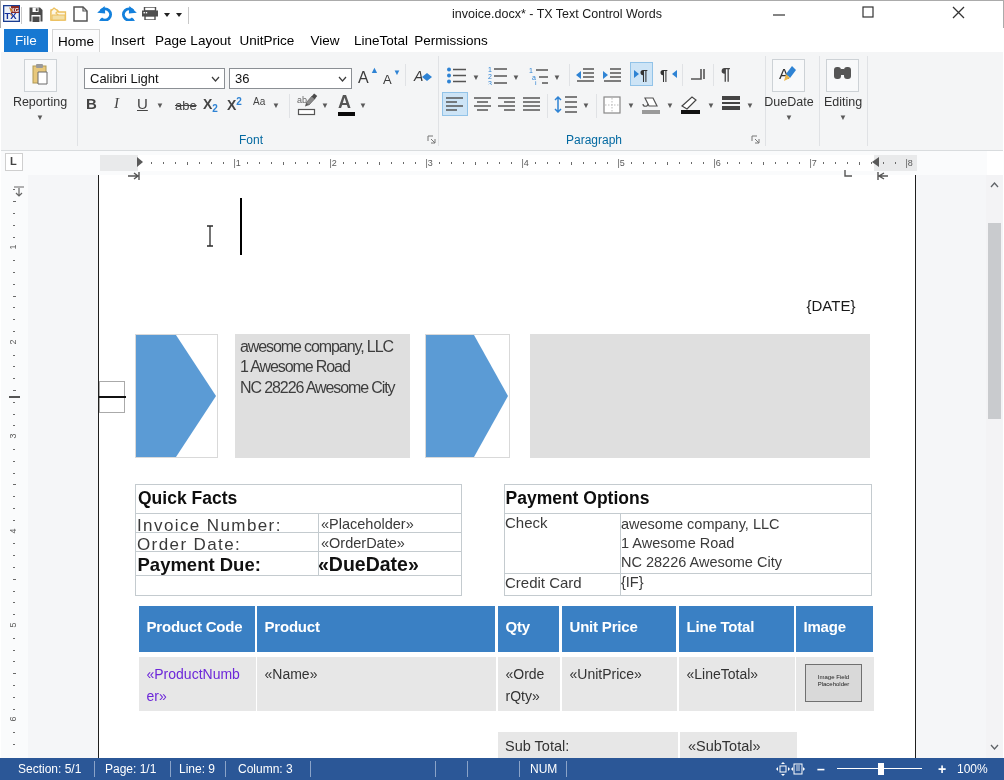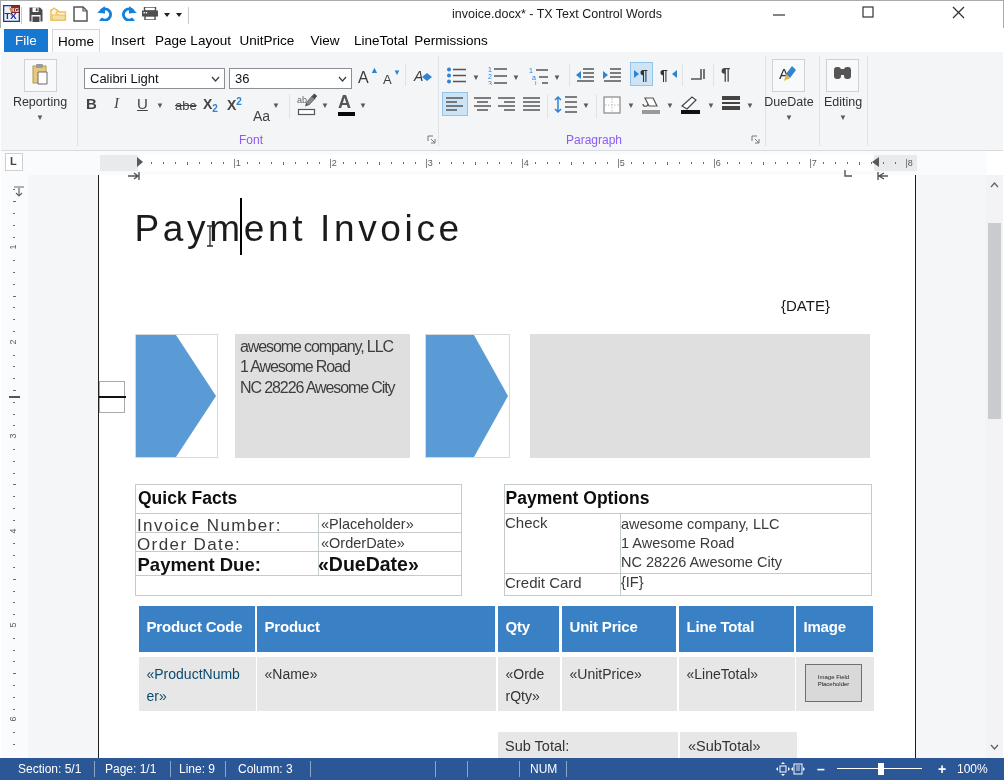--- a/index.html
+++ b/index.html
@@ -11,21 +11,21 @@
 #title-text { position:absolute; left:54px; top:6px; width:1004px; text-align:center; font-size:12.5px; color:#1a1a1a; }
 .qsep { position:absolute; top:6px; width:1px; height:17px; background:#c8c8c8; }
 
 #tabrow { position:absolute; left:1px; top:28px; width:1002px; height:24px; background:#fff; }
 .tab { position:absolute; top:1px; height:23px; line-height:23px; font-size:13.5px; color:#000; text-align:center; }
 #tab-file { left:3px; width:44px; background:#1778d2; color:#fff; }
 #tab-home { left:51px; width:48px; background:#fcfcfd; border:1px solid #d5d5d5; border-bottom:none; height:24px; }
 
 #ribbon { position:absolute; left:1px; top:52px; width:1002px; height:99px; background:#f4f5f6; border-bottom:1px solid #d9dcde; }
 .gsep { position:absolute; top:4px; width:1px; height:90px; background:#e0e2e5; }
-.glabel { position:absolute; top:81px; font-size:12px; color:#8b5cf6; width:120px; text-align:center; }
+.glabel { position:absolute; top:81px; font-size:12px; color:#0369a1; width:120px; text-align:center; }
 .combo { position:absolute; background:#fff; border:1px solid #8b8f94; font-size:13px; color:#111; }
 .combo .chev { position:absolute; right:4px; top:7px; width:9px; height:6px; }
 .ribtn { position:absolute; font-size:14px; color:#444; }
 .dda { color:#5a5a5a; font-size:8px; position:absolute; }
 .selbox { background:#cde4f6; border:1px solid #92c3e8; }
 
 #rulerrow { position:absolute; left:1px; top:151px; width:986px; height:24px; background:#fafbfc; z-index:5; }
 #hruler { position:absolute; left:99px; top:4px; width:817px; height:16px; background:#e9eaeb; }
 #hruler .white { position:absolute; left:38px; top:0; width:736px; height:16px; background:#fff; }
 .tickdot { position:absolute; width:1px; height:3px; background:#6a6a6a; top:7px; }
@@ -154,21 +154,21 @@
     <path d="M10 10 l5 -4 l5 4 l-5 4 z" fill="#2e83d4"></path>
   </svg>
 
   <div class="ribtn" style="left:85px;top:43px;font-weight:bold;font-size:15px">B</div>
   <div class="ribtn" style="left:113px;top:43px;font-style:italic;font-size:15px;font-family:'Liberation Serif',serif">I</div>
   <div class="ribtn" style="left:136px;top:43px;text-decoration:underline;font-size:15px">U</div>
   <div class="dda" style="left:155px;top:49px">▼</div>
   <div class="ribtn" style="left:174px;top:46px;text-decoration:line-through;font-size:13px">abe</div>
   <div class="ribtn" style="left:202px;top:44px;font-weight:bold;font-size:14px">X<span style="font-size:10px;color:#2e83d4;vertical-align:-3px">2</span></div>
   <div class="ribtn" style="left:226px;top:44px;font-weight:bold;font-size:14px">X<span style="font-size:10px;color:#2e83d4;vertical-align:5px">2</span></div>
-  <div class="ribtn" style="left:252px;top:56px;font-size:14px">Aa</div>
+  <div class="ribtn" style="left:252px;top:44px;font-size:10px">Aa</div>
   <div class="dda" style="left:271px;top:49px">▼</div>
   <div class="gsep" style="left:288px;top:42px;height:24px"></div>
   <svg class="abs" style="left:296px;top:41px" width="21" height="24" viewBox="0 0 21 24">
     <text x="0" y="10" font-size="9" fill="#666">ab</text>
     <path d="M9 10 L15 3 l3 2.5 L12 12 z" fill="#8a8a8a" stroke="#6a6a6a" stroke-width="0.8"></path>
     <rect x="15.5" y="1" width="4" height="4" transform="rotate(40 17 3)" fill="#4a4a4a"></rect>
     <path d="M9 10 l3 2 l-4 1.5 z" fill="#555"></path>
     <rect x="1.5" y="16.5" width="16" height="5" fill="#fff" stroke="#555" stroke-width="1.2"></rect>
   </svg>
   <div class="dda" style="left:320px;top:49px">▼</div>
@@ -441,27 +441,26 @@
         <div style="position:absolute;left:12px;top:557.2px;width:2px;height:1px;background:#6a6a6a"></div>
         <div style="position:absolute;left:12px;top:569px;width:2px;height:1px;background:#6a6a6a"></div>
         <div style="position:absolute;left:8px;top:221px;width:11px;height:2px;background:#555"></div>
       </div>
       <svg class="abs" style="left:12px;top:11px" width="12" height="12" viewBox="0 0 12 12">
         <path d="M1 1 h10 M6 2 v8 M3 7 l3 3 l3 -3" fill="none" stroke="#666" stroke-width="1.2"></path>
       </svg>
     </div>
   <div id="page">
 
-    <div id="ptitle">Payment Invoice</div>
     <div class="abs" style="left:141px;top:23px;width:1.5px;height:57px;background:#000"></div>
     <svg class="abs" style="left:106px;top:50px" width="10" height="22" viewBox="0 0 10 22">
         <path d="M2 1 h6 M5 1 v20 M2 21 h6" stroke="#2b2b2b" stroke-width="1.3" fill="none"></path>
       </svg>
 
-    <div class="abs" style="left:682px;top:122px;width:100px;text-align:left;font-size:15px;color:#1a1a1a">{DATE}</div>
+    <div class="abs" style="left:682px;top:122px;width:100px;text-align:center;font-size:15px;color:#1a1a1a">{DATE}</div>
 
     <div class="wbox" style="left:36px;top:159px;width:83px;height:124px"></div>
     <svg class="abs" style="left:37px;top:160px" width="81" height="122" viewBox="0 0 81 122">
         <path d="M0 0 H40 L80 61 L40 122 H0 Z" fill="#5b9bd5"></path>
       </svg>
     <div class="gbox" style="left:136px;top:159px;width:175px;height:124px"></div>
     <div class="addr abs" style="left:141px;top:161.5px">awesome company, LLC<br>1 Awesome Road<br>NC 28226 Awesome City</div>
     <div class="wbox" style="left:326px;top:159px;width:85px;height:124px"></div>
     <svg class="abs" style="left:327px;top:160px" width="83" height="122" viewBox="0 0 83 122">
         <path d="M0 0 H48 L82 61 L48 122 H0 Z" fill="#5b9bd5"></path>
@@ -508,21 +507,21 @@
         <div class="abs" style="left:399px;top:482px;width:61.5px;height:53.5px;background:#e7e7e7"></div>
         <div class="abs" style="left:463px;top:431px;width:114px;height:45.5px;background:#3a80c4"></div>
         <div class="abs" style="left:470.5px;top:443px;font-size:15px;letter-spacing:-0.2px;font-weight:bold;color:#fff">Unit Price</div>
         <div class="abs" style="left:463px;top:482px;width:114.5px;height:53.5px;background:#e7e7e7"></div>
         <div class="abs" style="left:580px;top:431px;width:115px;height:45.5px;background:#3a80c4"></div>
         <div class="abs" style="left:587.5px;top:443px;font-size:15px;letter-spacing:-0.2px;font-weight:bold;color:#fff">Line Total</div>
         <div class="abs" style="left:580px;top:482px;width:115.5px;height:53.5px;background:#e7e7e7"></div>
         <div class="abs" style="left:697px;top:431px;width:77px;height:45.5px;background:#3a80c4"></div>
         <div class="abs" style="left:704.5px;top:443px;font-size:15px;letter-spacing:-0.2px;font-weight:bold;color:#fff">Image</div>
         <div class="abs" style="left:697px;top:482px;width:77.5px;height:53.5px;background:#e7e7e7"></div>
-        <div class="abs" style="left:47.5px;top:489px;font-size:14px;color:#0c4a6e;line-height:21.5px">«ProductNumb<br>er»</div>
+        <div class="abs" style="left:47.5px;top:489px;font-size:14px;color:#6d28d9;line-height:21.5px">«ProductNumb<br>er»</div>
         <div class="abs" style="left:165.5px;top:489px;font-size:14px;color:#333;line-height:21.5px">«Name»</div>
         <div class="abs" style="left:406.5px;top:489px;font-size:14px;color:#333;line-height:21.5px">«Orde<br>rQty»</div>
         <div class="abs" style="left:470.5px;top:489px;font-size:14px;color:#333;line-height:21.5px">«UnitPrice»</div>
         <div class="abs" style="left:587.5px;top:489px;font-size:14px;color:#333;line-height:21.5px">«LineTotal»</div>
         <div class="abs" style="left:706px;top:488.5px;width:57px;height:38px;background:#d9d9d9;border:1px solid #707070"></div>
         <div class="abs" style="left:706px;top:499px;width:57px;text-align:center;font-size:6px;color:#222;line-height:7px">Image Field<br>Placeholder</div>
         <div class="abs" style="left:399px;top:557px;width:180px;height:27px;background:#e7e7e7"></div>
         <div class="abs" style="left:581px;top:557px;width:117px;height:27px;background:#e7e7e7"></div>
         <div class="abs" style="left:406px;top:563px;font-size:14.5px;color:#333">Sub Total:</div>
         <div class="abs" style="left:589px;top:563px;font-size:14.5px;color:#333">«SubTotal»</div>

